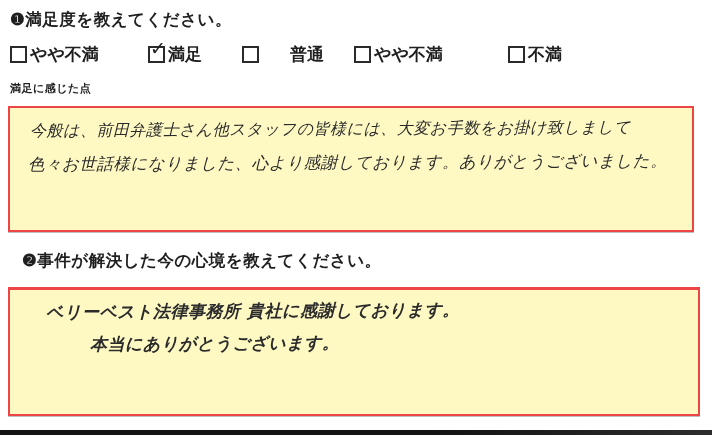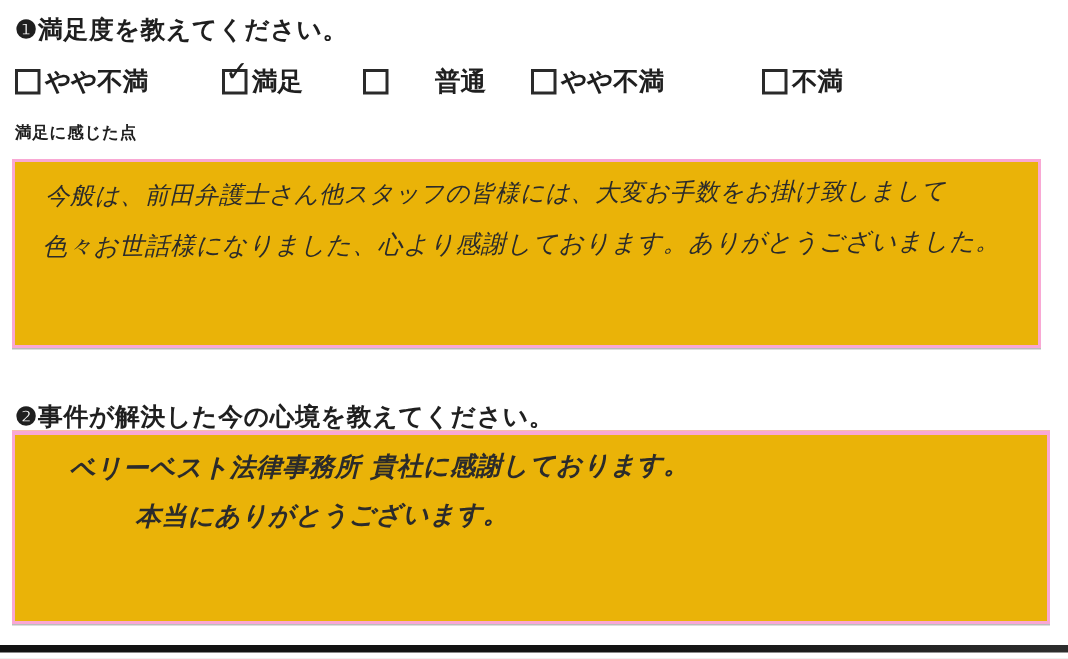--- a/index.html
+++ b/index.html
@@ -18,21 +18,21 @@
   }
   .q-title {
     position: absolute;
     left: 10px;
     font-size: 16.5px;
     font-weight: bold;
     letter-spacing: 0.5px;
     white-space: nowrap;
   }
   .q1-title { top: 9px; }
-  .q2-title { top: 267px; }
+  .q2-title { top: 250px; margin-left: 12px; }
 
   .option {
     position: absolute;
     top: 43px;
     display: flex;
     align-items: center;
     font-size: 17px;
     font-weight: bold;
     white-space: nowrap;
     cursor: default;
@@ -67,22 +67,22 @@
     position: absolute;
     left: 10px;
     top: 81px;
     font-size: 11px;
     font-weight: bold;
     letter-spacing: 0.5px;
   }
 
   .answer-box {
     position: absolute;
-    border: 2px solid #f9a8d4;
-    background: #eab308;
+    border: 2px solid #ef4444;
+    background: #fef9c3;
     box-shadow: 0 1px 0 #bdbdbd;
   }
   .box-1 { left: 8px;  top: 106px; width: 682px; height: 122px; }
   .box-2 { left: 8px;  top: 287px; width: 688px; height: 124px; border-top-width: 3px; font-weight: bold; }
 
   .handwriting {
     position: absolute;
     font-family: "DejaVu Sans", sans-serif;
     font-style: italic;
     color: #2b2b2b;

